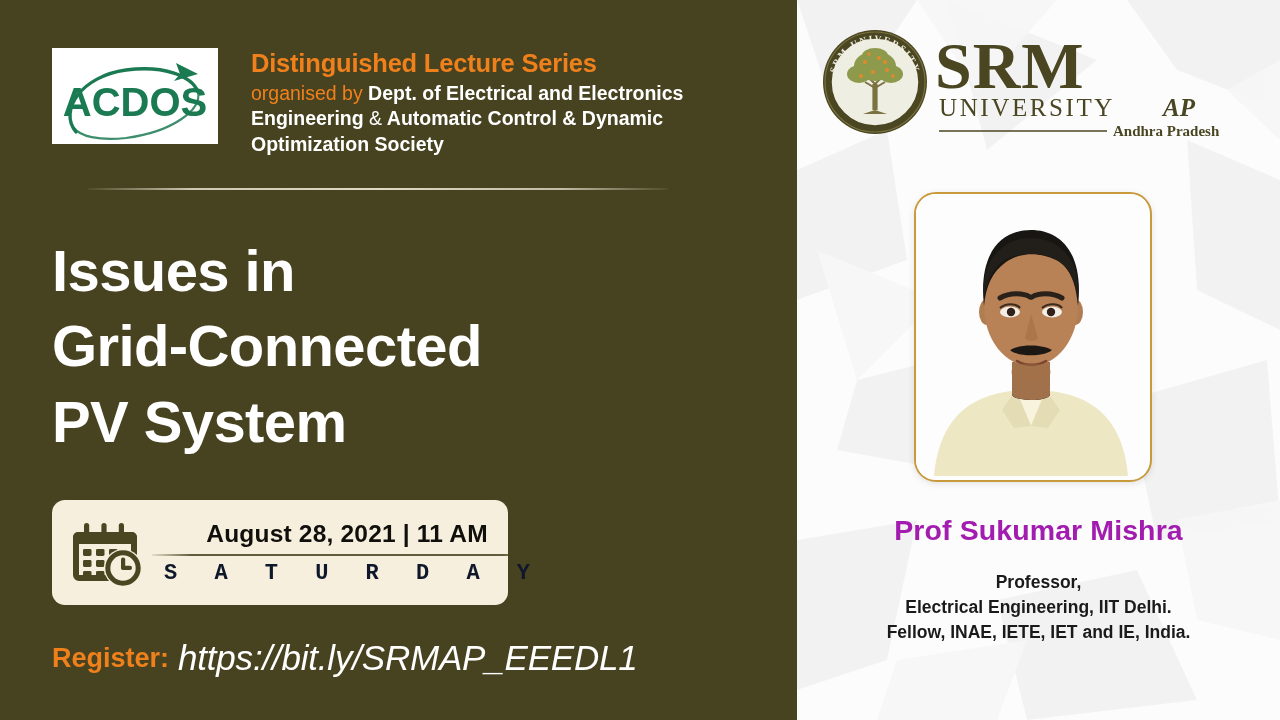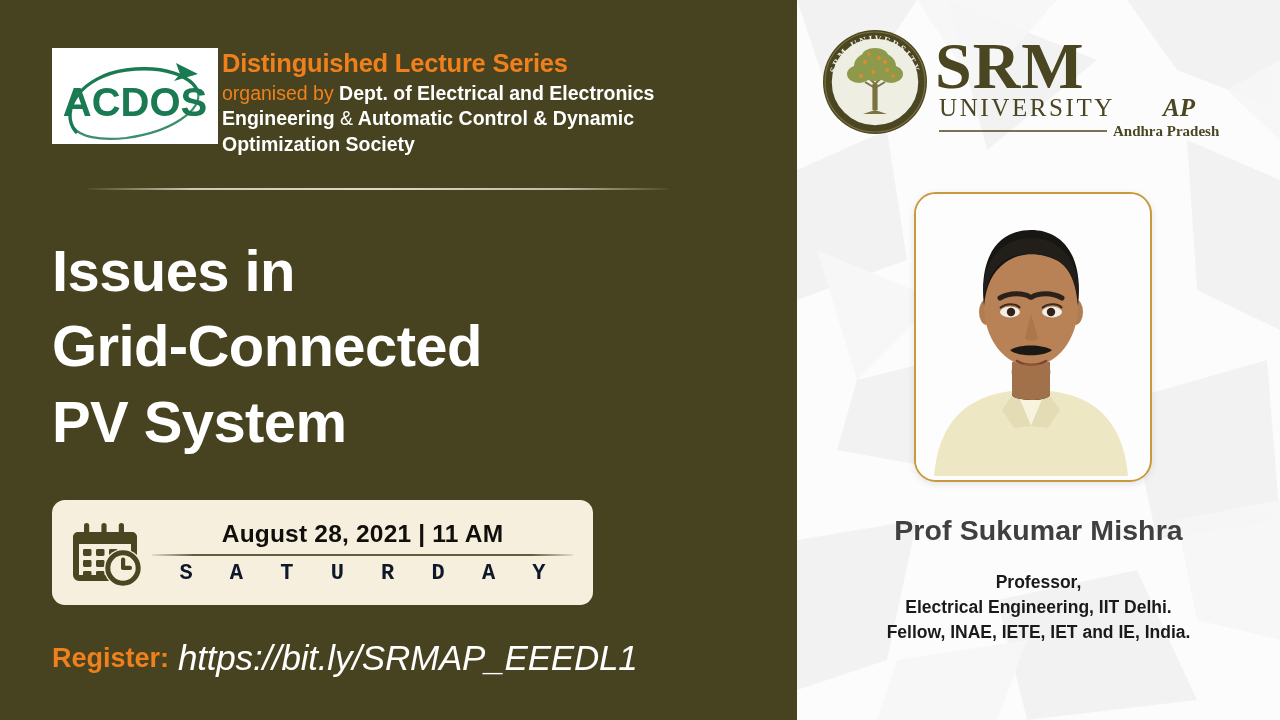--- a/index.html
+++ b/index.html
@@ -26,21 +26,21 @@
   }
   .acdos-logo{
     width:166px;height:96px;
     background:#5eead4;
     flex:0 0 166px;
     position:relative;
     overflow:hidden;
   }
   .acdos-logo svg{position:absolute;left:0;top:0;}
 
-  .header-text{margin-left:4px;padding-top:1px;}
+  .header-text{margin-left:33px;padding-top:1px;}
   .dls-title{
     color:#F0801B;
     font-size:25.5px;
     font-weight:bold;
     letter-spacing:-0.2px;
     line-height:1.12;
     white-space:nowrap;
   }
   .org-block{
     margin-top:3px;
@@ -73,21 +73,21 @@
     font-weight:bold;
     line-height:1.30;
     letter-spacing:-0.6px;
     width:700px;
   }
   .lecture-title .tl{display:block;}
 
   
   .date-card{
     position:absolute;left:52px;top:500px;
-    width:541px;height:105px;
+    width:456px;height:105px;
     background:#F6EFDD;
     border-radius:13px;
     display:flex;align-items:center;
     box-sizing:border-box;
     padding:0 14px 0 18px;
   }
   .cal-icon{flex:0 0 76px;height:76px;margin-right:6px;}
   .date-texts{flex:1;text-align:center;padding-right:6px;}
   .date-line{
     color:#100f0c;
@@ -149,21 +149,21 @@
     border-radius:22px;
     background:#fdfdfd;
     overflow:hidden;
     box-shadow:0 2px 7px rgba(0,0,0,0.10);
   }
   .portrait-frame svg{display:block;}
 
   .speaker-name{
     position:absolute;left:0;right:0;top:514px;
     text-align:center;
-    color:#404040;
+    color:#a21caf;
     font-size:28.5px;
     font-weight:bold;
     letter-spacing:0.1px;
   }
   .speaker-credentials{
     position:absolute;left:0;right:0;top:570px;
     text-align:center;
     color:#1a1a1a;
     font-size:17.5px;
     font-weight:bold;

